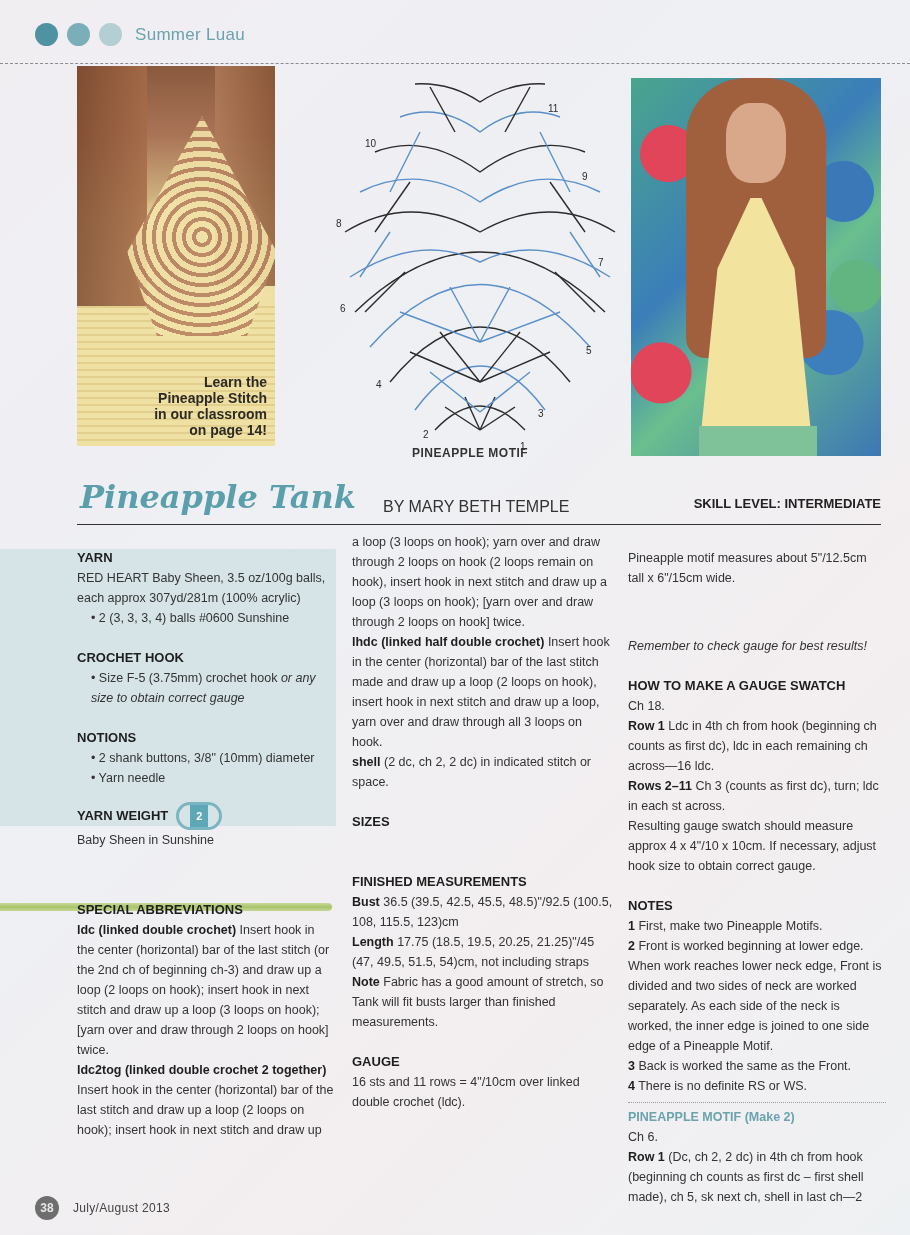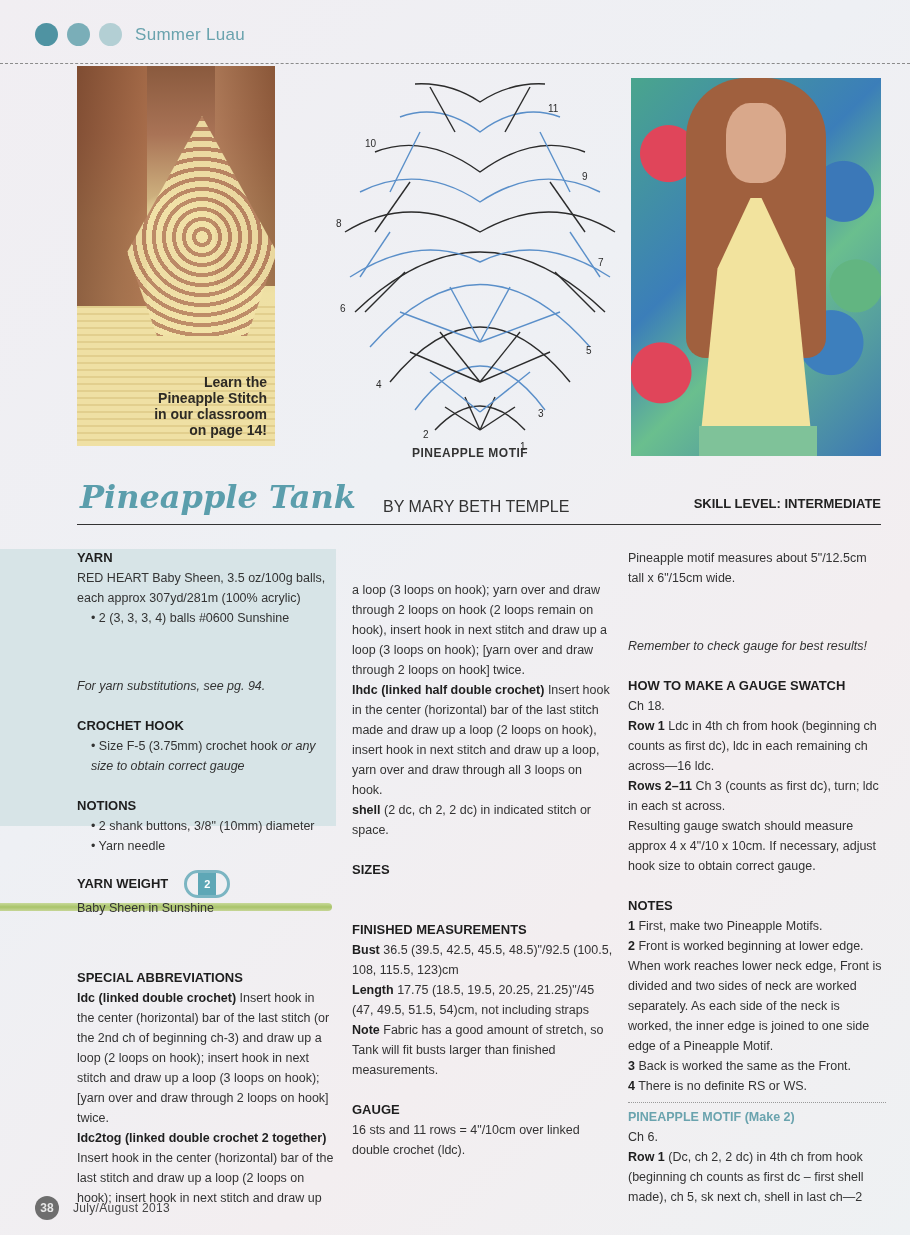--- a/index.html
+++ b/index.html
@@ -50,28 +50,28 @@
   .photo-right .shorts { position: absolute; left: 68px; top: 348px; width: 118px; height: 30px; background: #7fc299; }
 
   .title { position: absolute; left: 80px; top: 478px; font-family: "DejaVu Serif", serif; font-style: italic; font-weight: bold; font-size: 32px; color: #5b9eac; }
   .byline { position: absolute; left: 383px; top: 498px; font-size: 16px; color: #333; }
   .skill { position: absolute; right: 29px; top: 496px; font-size: 13px; font-weight: bold; color: #222; }
   .title-rule { position: absolute; left: 77px; top: 524px; width: 804px; border-top: 1.5px solid #333; }
 
   .needs-box { position: absolute; left: 0; top: 549px; width: 336px; height: 277px; background: #d7e4e7; }
   .col { position: absolute; font-size: 12.5px; line-height: 20px; color: #333; }
   .col1 { left: 77px; top: 548px; width: 258px; }
-  .col2 { left: 352px; top: 580px; width: 262px; }
+  .col2 { left: 352px; top: 532px; width: 262px; }
   .col3 { left: 628px; top: 548px; width: 258px; }
   .h { font-weight: bold; color: #1e1e1e; font-size: 13px; }
   .b { font-weight: bold; color: #1e1e1e; }
   .i { font-style: italic; margin-top: 48px; }
   .bullet { padding-left: 14px; }
   .gap { height: 20px; }
-  .yw { display: flex; align-items: center; gap: 16px; }
+  .yw { display: flex; align-items: center; gap: 8px; }
   .yarn-badge { display: inline-flex; align-items: center; justify-content: center; width: 46px; height: 28px; border-radius: 14px; border: 3px solid #7bb5c2; position: relative; }
   .yarn-badge span { background: #5ea7b6; color: #fff; font-size: 11px; font-weight: bold; padding: 1px 6px; }
   .green-stripe { position: absolute; left: 0; top: 903px; width: 332px; height: 8px; background: linear-gradient(180deg, #c8d99a, #a9c46a 50%, #c6d696); border-radius: 0 4px 4px 0; }
   .dotted-rule { border-top: 1.5px dotted #9a9a9a; margin: 6px 0 4px 0; }
   .teal { color: #6aa3ae; font-weight: bold; }
 
   .footer { position: absolute; left: 35px; top: 1196px; display: flex; align-items: center; gap: 14px; }
   .page-num { width: 24px; height: 24px; border-radius: 50%; background: #6e6e6e; color: #e8e8e8; font-size: 12px; font-weight: bold; display: flex; align-items: center; justify-content: center; }
   .issue { font-size: 12px; color: #444; letter-spacing: 0.3px; }
 </style>
@@ -173,21 +173,20 @@
 <div class="skill">SKILL LEVEL: INTERMEDIATE</div>
 <div class="title-rule"></div>
 
 <div class="needs-box"></div>
 <div class="green-stripe"></div>
 
 <div class="col col1">
   <div class="h">YARN</div>
   <div>RED HEART Baby Sheen, 3.5 oz/100g balls, each approx 307yd/281m (100% acrylic)</div>
   <div class="bullet">• 2 (3, 3, 3, 4) balls #0600 Sunshine</div>
-  <div class="i">For yarn substitutions, see pg. 94.</div>
   <div class="gap"></div>
   <div class="h">CROCHET HOOK</div>
   <div class="bullet">
     <span>• Size F-5 (3.75mm) crochet hook</span>
     <span class="i">or any size to obtain correct gauge</span>
   </div>
   <div class="gap"></div>
   <div class="h">NOTIONS</div>
   <div class="bullet">• 2 shank buttons, 3/8" (10mm) diameter</div>
   <div class="bullet">• Yarn needle</div>

